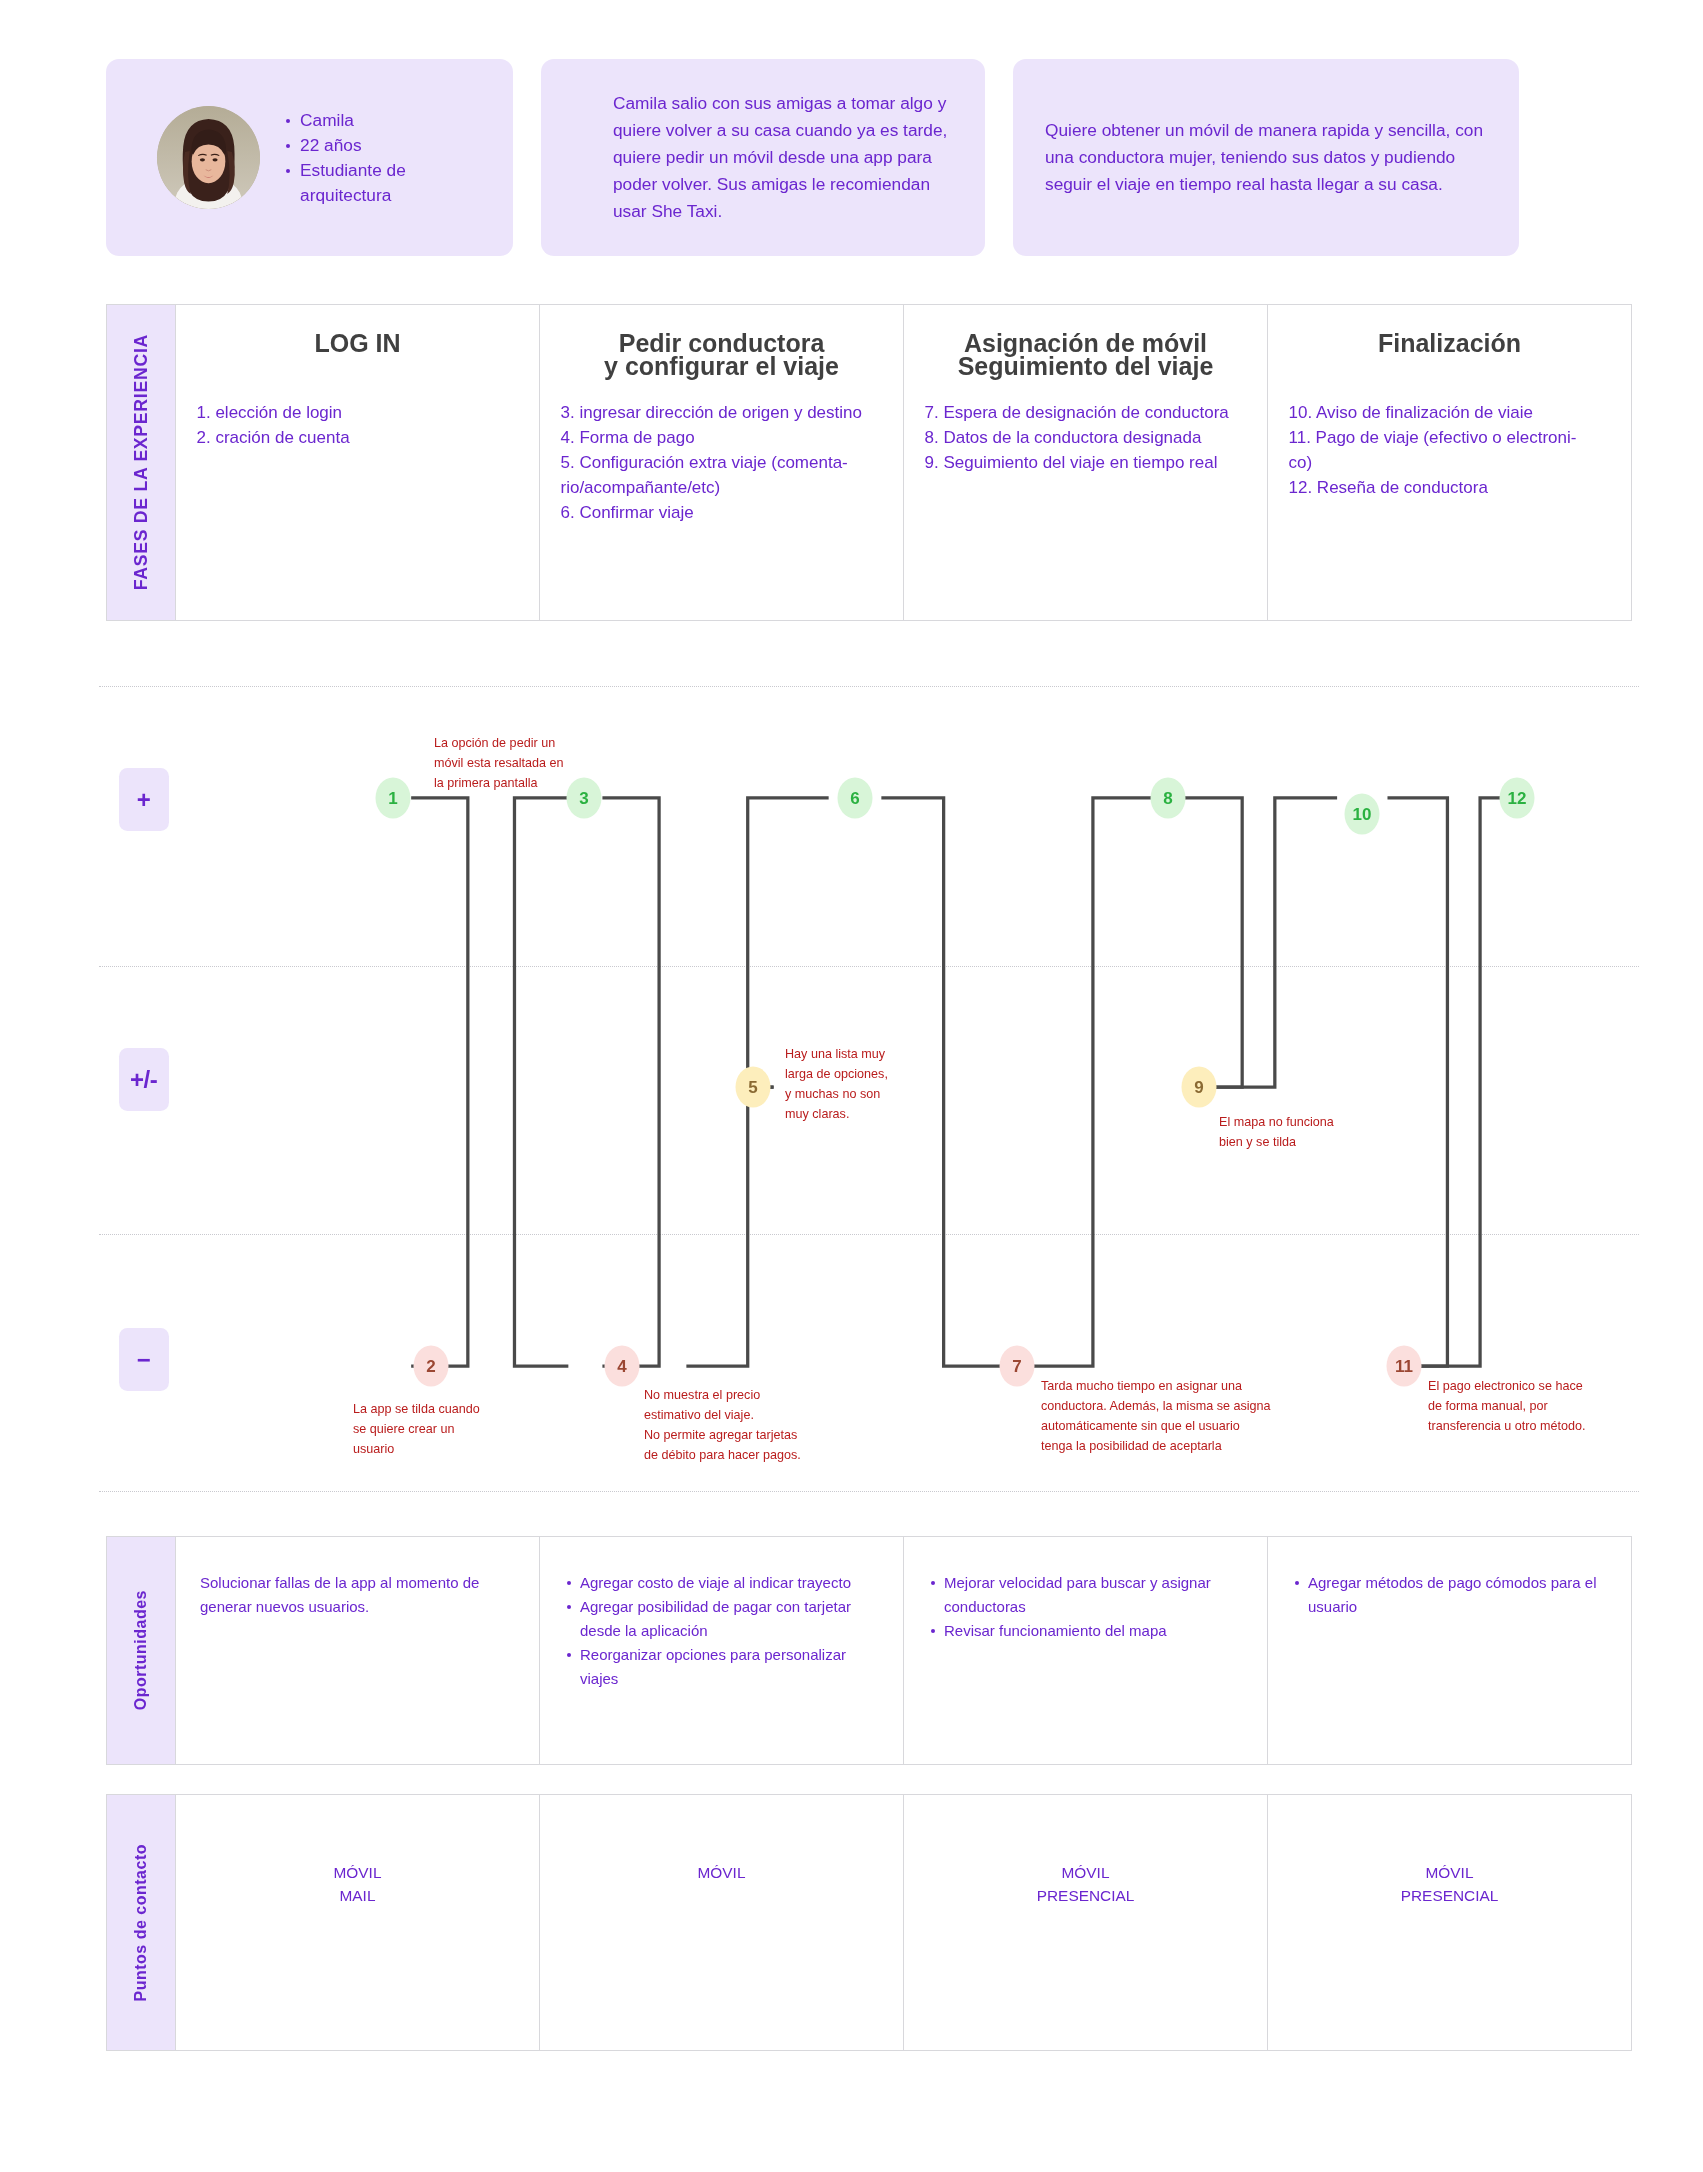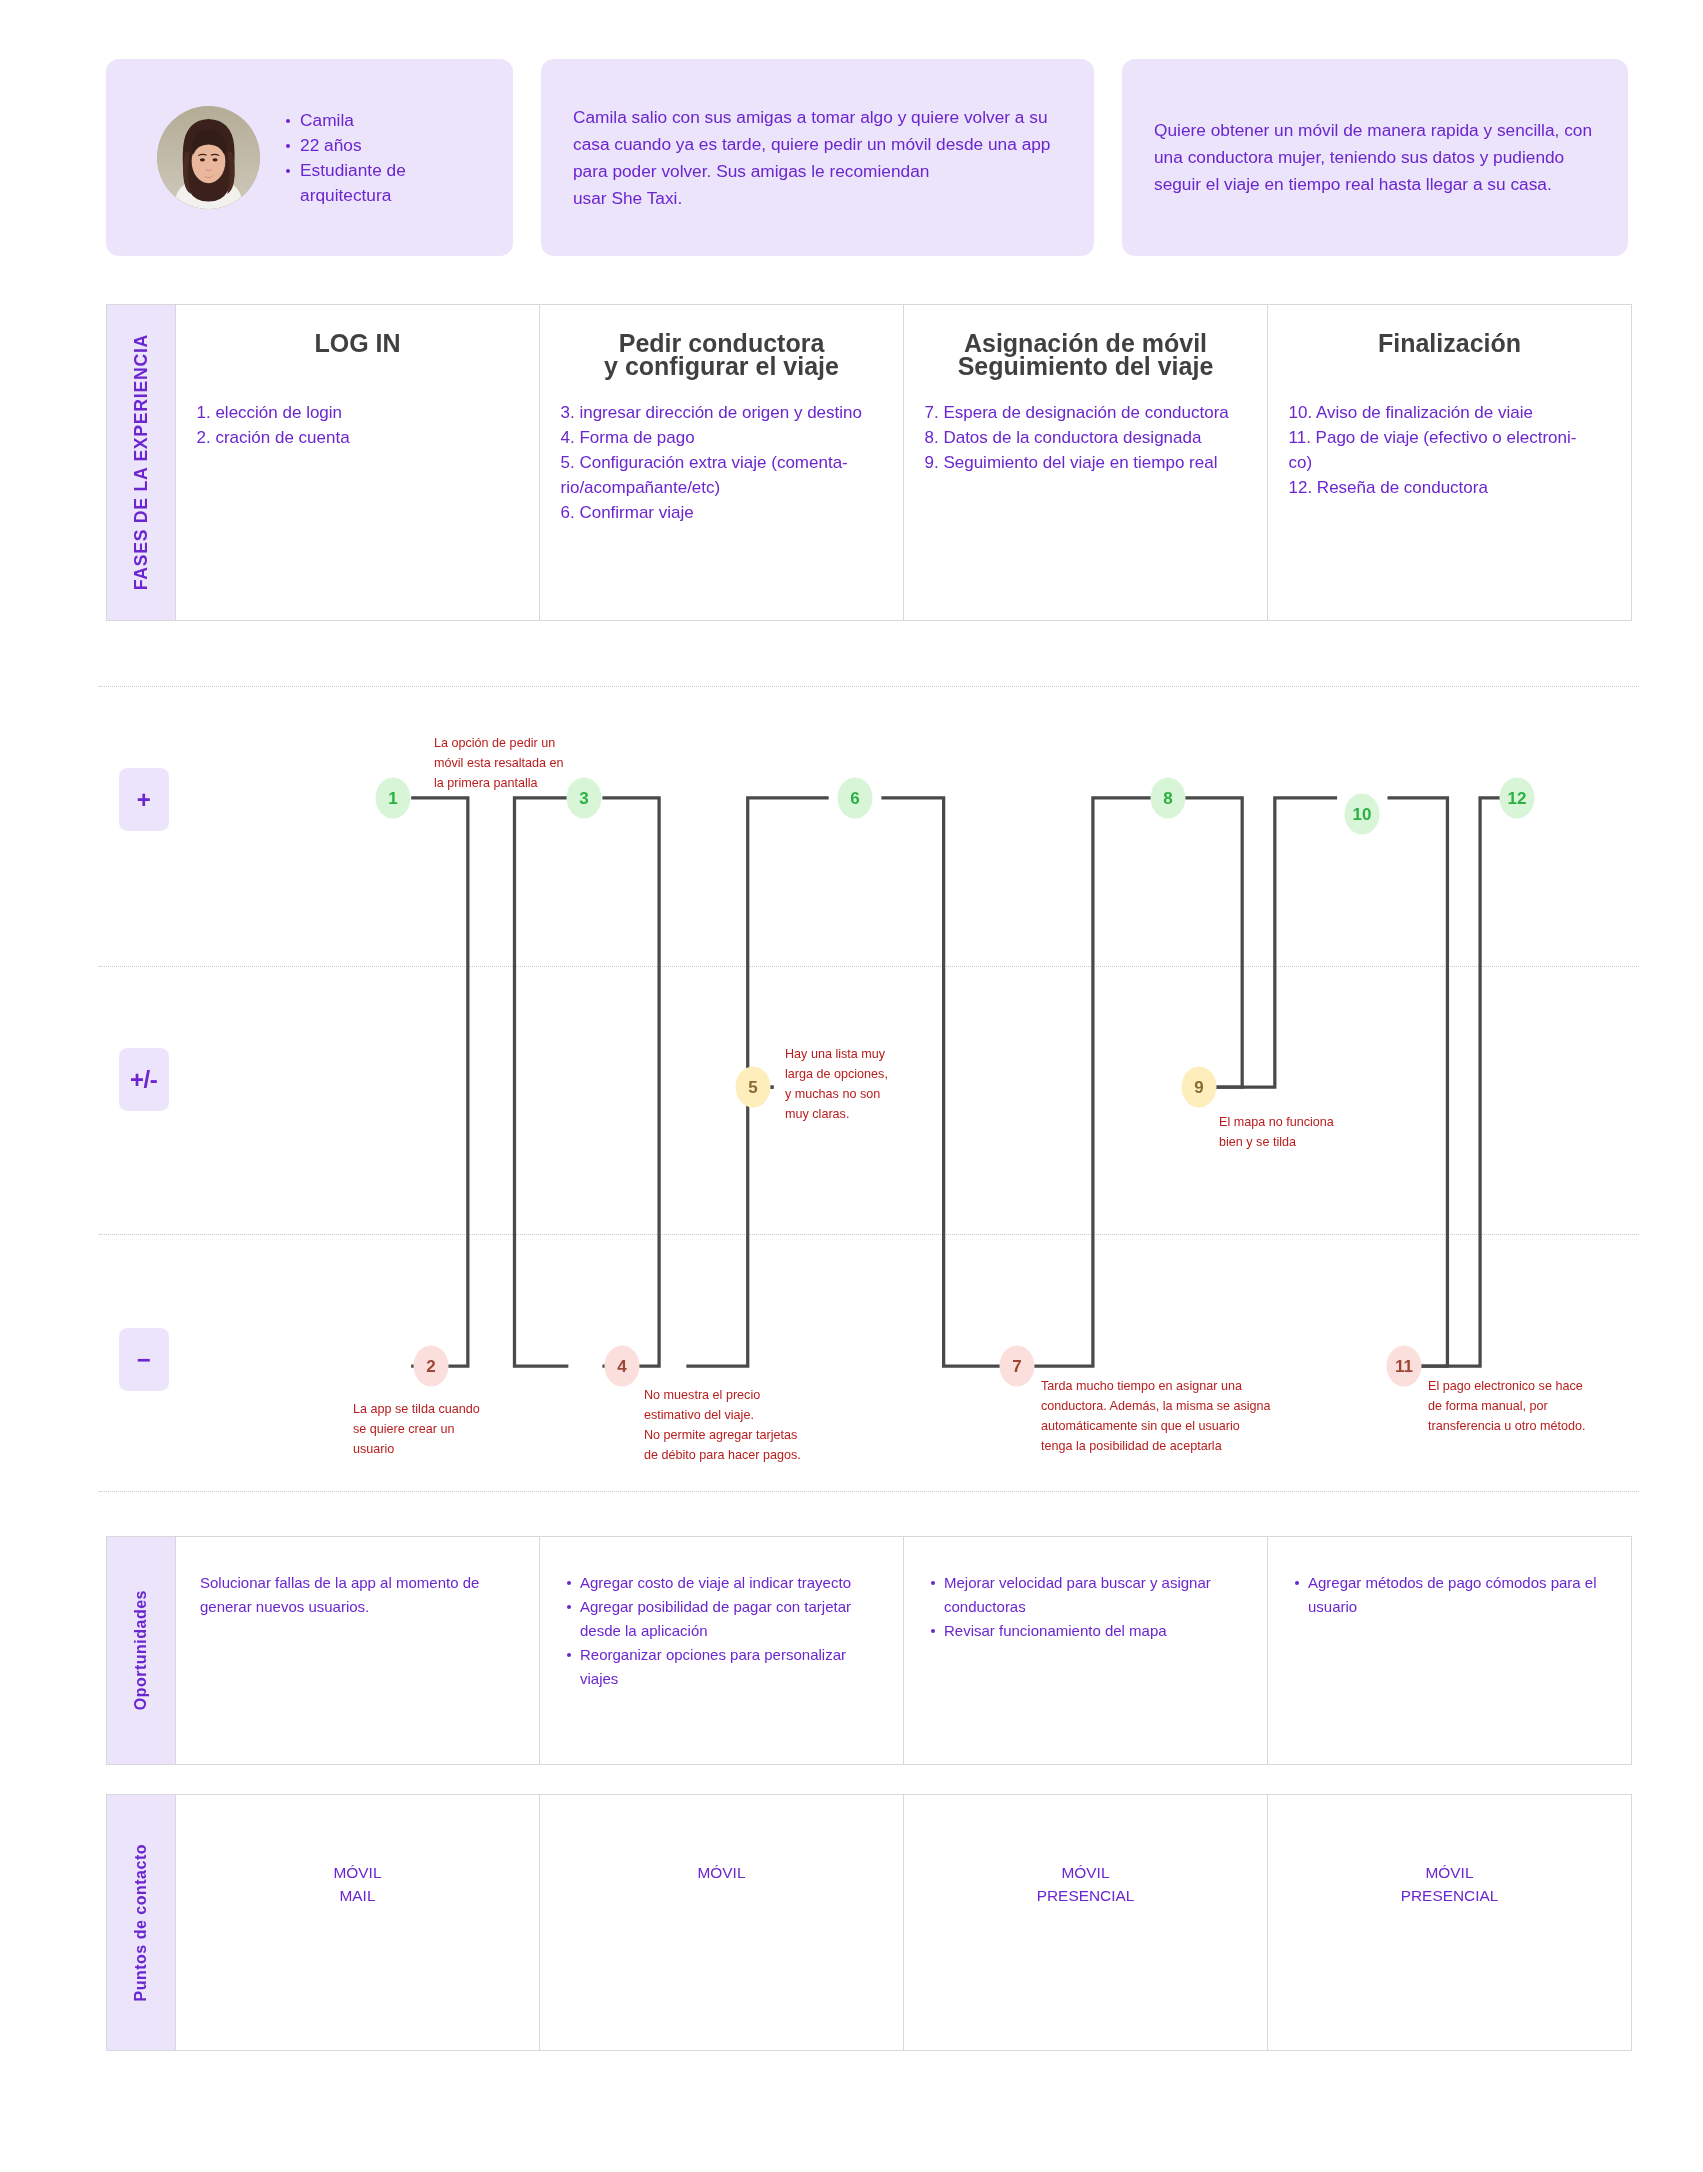--- a/index.html
+++ b/index.html
@@ -18,21 +18,21 @@
     width: 1526px; height: 197px;
     display: flex;
     gap: 28px;
   }
   .card {
     background: #ece4fb;
     border-radius: 13px;
     position: relative;
   }
   .card-persona { width: 407px; flex: none; display: flex; align-items: center; }
-  .card-story   { width: 553px; flex: none; display: flex; align-items: center; }
+  .card-story   { width: 444px; flex: none; display: flex; align-items: center; padding-left: 40px; }
   .card-goal    { width: 506px; flex: none; display: flex; align-items: center; }
 
   .avatar-wrap {
     width: 103px; height: 103px;
     margin-left: 51px;
     border-radius: 50%;
     overflow: hidden;
     flex: none;
     position: relative;
     background: #b8b09b;

